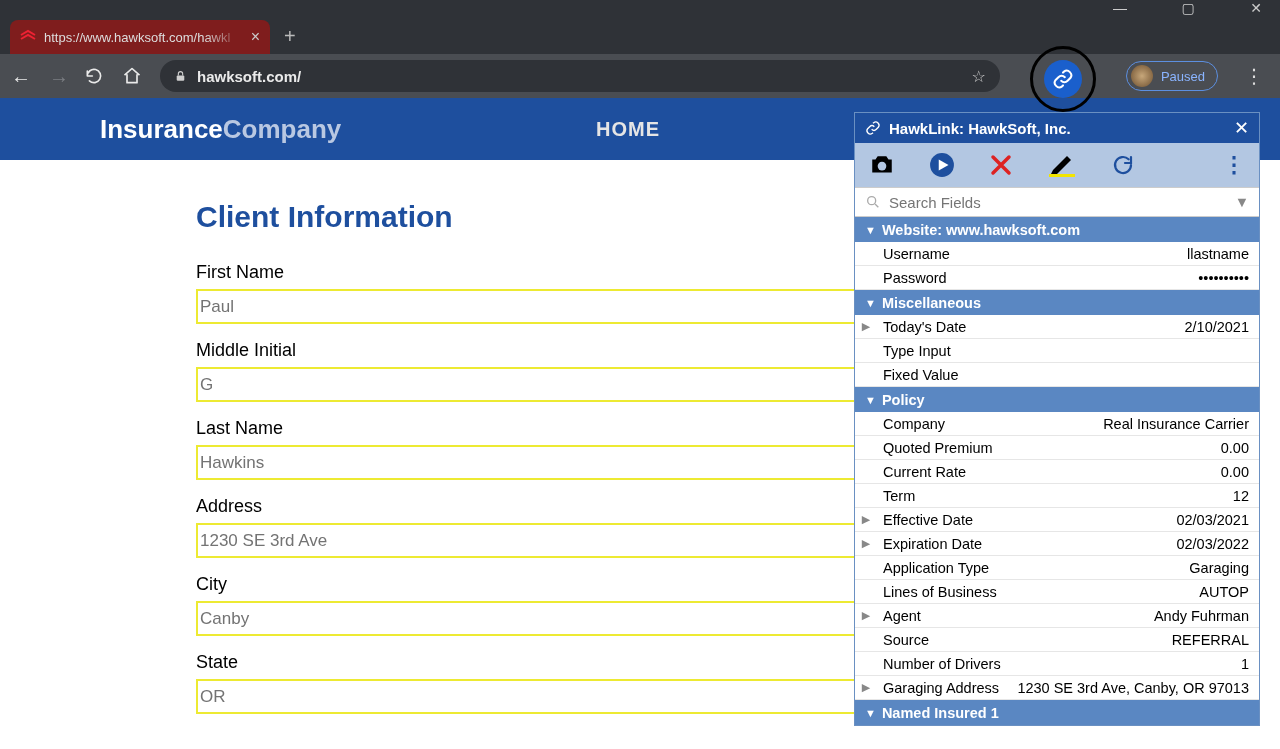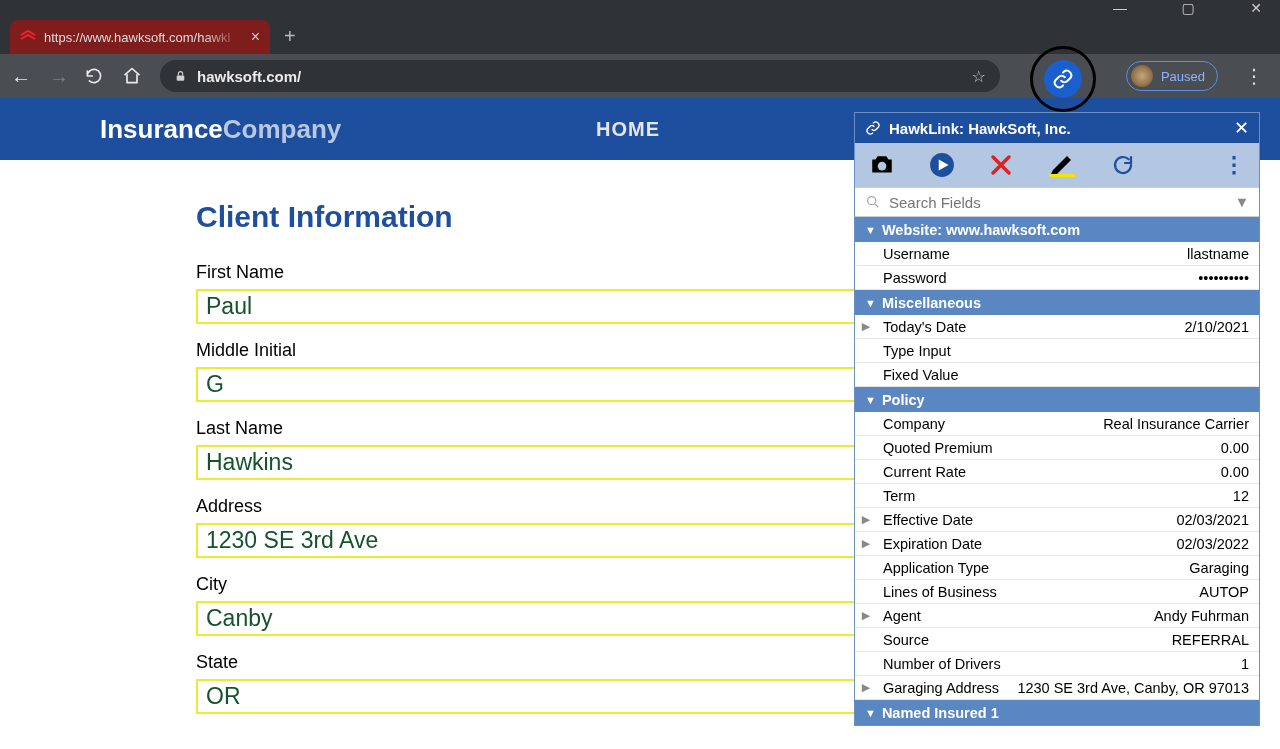--- a/index.html
+++ b/index.html
@@ -35,21 +35,21 @@
   
   .page { position: relative; height: calc(749px - 98px); }
   .banner { background: #1e4f9e; height: 62px; display: flex; align-items: center; padding: 4px 100px; color: #fff; }
   .brand { font-size: 26px; font-weight: 700; }
   .brand .light { color: #b9c8e2; font-weight: 600; }
   .nav-home { margin-left: auto; font-size: 20px; letter-spacing: 1px; color: #e5e5e5; margin-right: 520px; font-weight: bold; }
 
   .form-area { padding: 40px 0 0 196px; width: 1060px; }
   .form-title { color: #1e4f9e; font-size: 30px; font-weight: 700; margin-bottom: 28px; }
   .field-label { color: #000000; font-size: 18px; margin-bottom: 6px; margin-top: 16px; }
-  .field-input { width: 858px; height: 35px; background: #fff; border: 2px solid #edea32; padding: 0 8px; font-size: 23px; color: #14532d; display:flex; align-items:center; outline:none; }
+  .field-input { width: 858px; height: 35px; background: #fff; border: 2px solid #edea32; padding: 0 2px; font-size: 17px; color: #737373; display:flex; align-items:center; outline:none; }
 
   
   .panel { position: absolute; top: 14px; right: 20px; width: 406px; background: #fff; border: 1px solid #6a90c2; z-index: 20; font-size: 14.5px; }
   .panel-header { background: #1e4f9e; color: #fff; height: 30px; display:flex; align-items:center; padding: 0 10px; gap: 8px; }
   .panel-header .title { flex:1; font-size: 15px; font-weight: 700; }
   .panel-header .close { font-size: 18px; cursor:pointer; }
 
   .panel-toolbar { background: #b3c7e2; height: 44px; display:flex; align-items:center; padding: 0 14px; gap: 34px; }
   .panel-toolbar .tool { display:flex; align-items:center; justify-content:center; }
   .panel-toolbar .spacer { flex:1; }

